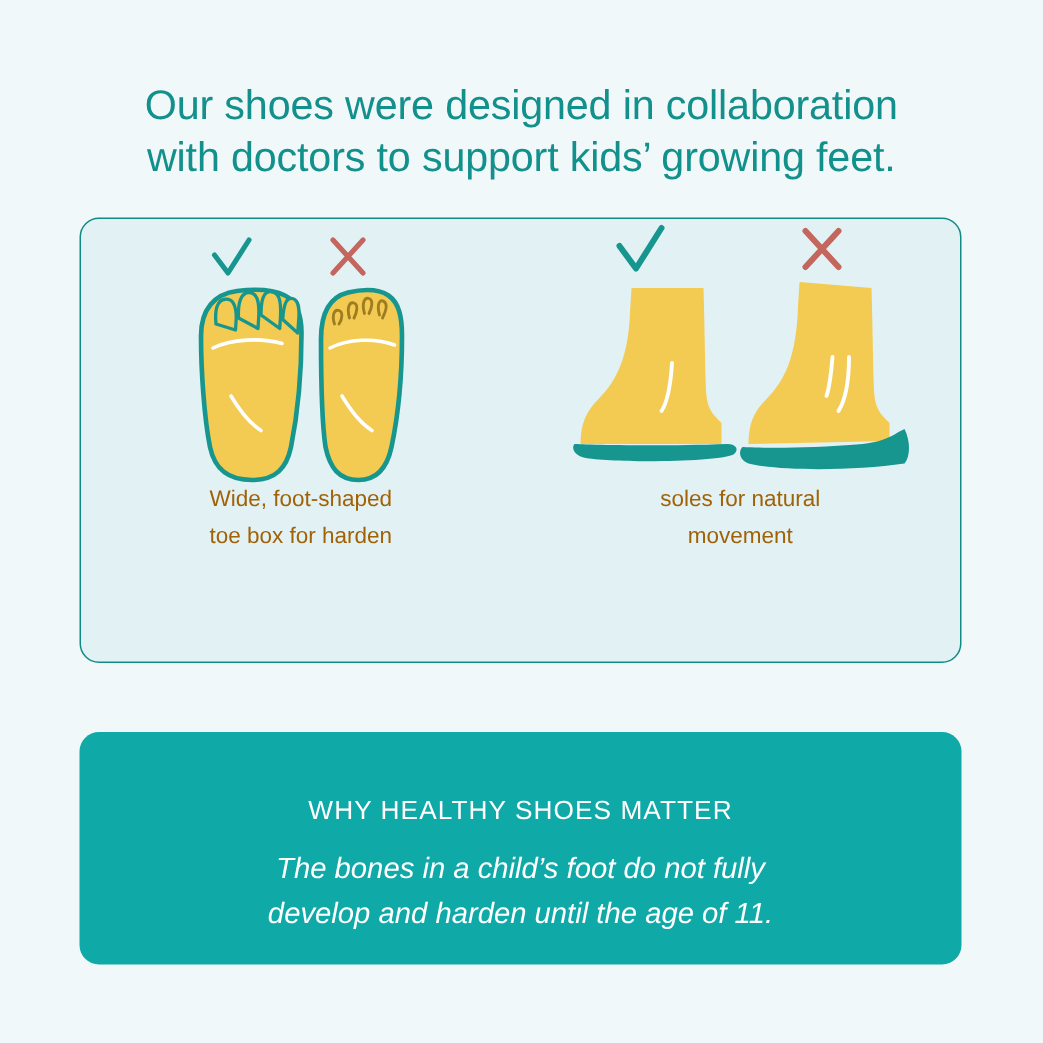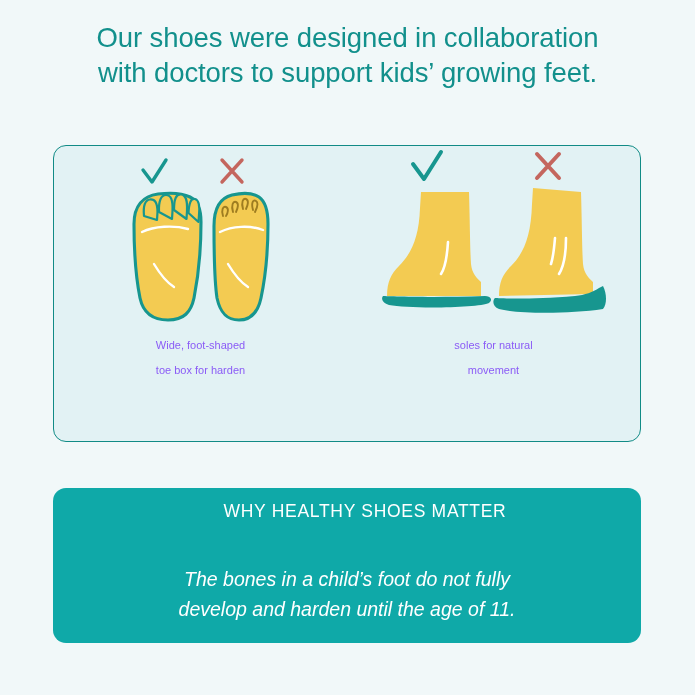--- a/index.html
+++ b/index.html
@@ -8,21 +8,21 @@
     background:#f1f8f9;
     font-family:"Liberation Sans", sans-serif;
     overflow:hidden;
     position:relative;
   }
   .page{position:relative;width:695px;height:695px;}
 
   
   .headline{
     position:absolute;
-    left:0;top:20px;width:695px;
+    left:0;top:52px;width:695px;
     text-align:center;
     color:#12908c;
     font-size:27.5px;
     line-height:35px;
     letter-spacing:-0.1px;
     font-weight:400;
   }
   .headline .l{display:block;}
 
   
@@ -49,45 +49,44 @@
   .art{
     position:relative;
     height:175px;
     width:100%;
     display:flex;
     align-items:flex-end;
     justify-content:center;
   }
   .caption{
     text-align:center;
-    color:#8b5cf6;
-    font-size:11px;
+    color:#a16207;
+    font-size:15px;
     line-height:24.5px;
     width:230px;
-    margin-top:12px;
+    margin-top:0;
   }
   .caption .l{display:block;}
 
   
   .footer{
     position:absolute;
     left:53px;top:488px;
     width:588px;height:155px;
     background:#0fa9a8;
     border-radius:13px;
     color:#ffffff;
     text-align:center;
   }
   .footer-title{
     position:absolute;
-    left:0;top:13px;width:100%;
+    left:0;top:42px;width:100%;
     font-size:17.5px;
     letter-spacing:0.7px;
     font-weight:400;
-    padding-left:18px;
   }
   .footer-body{
     position:absolute;
     left:0;top:76px;width:100%;
     font-size:19.5px;
     line-height:30px;
     font-style:italic;
   }
   .footer-body .l{display:block;}
 

